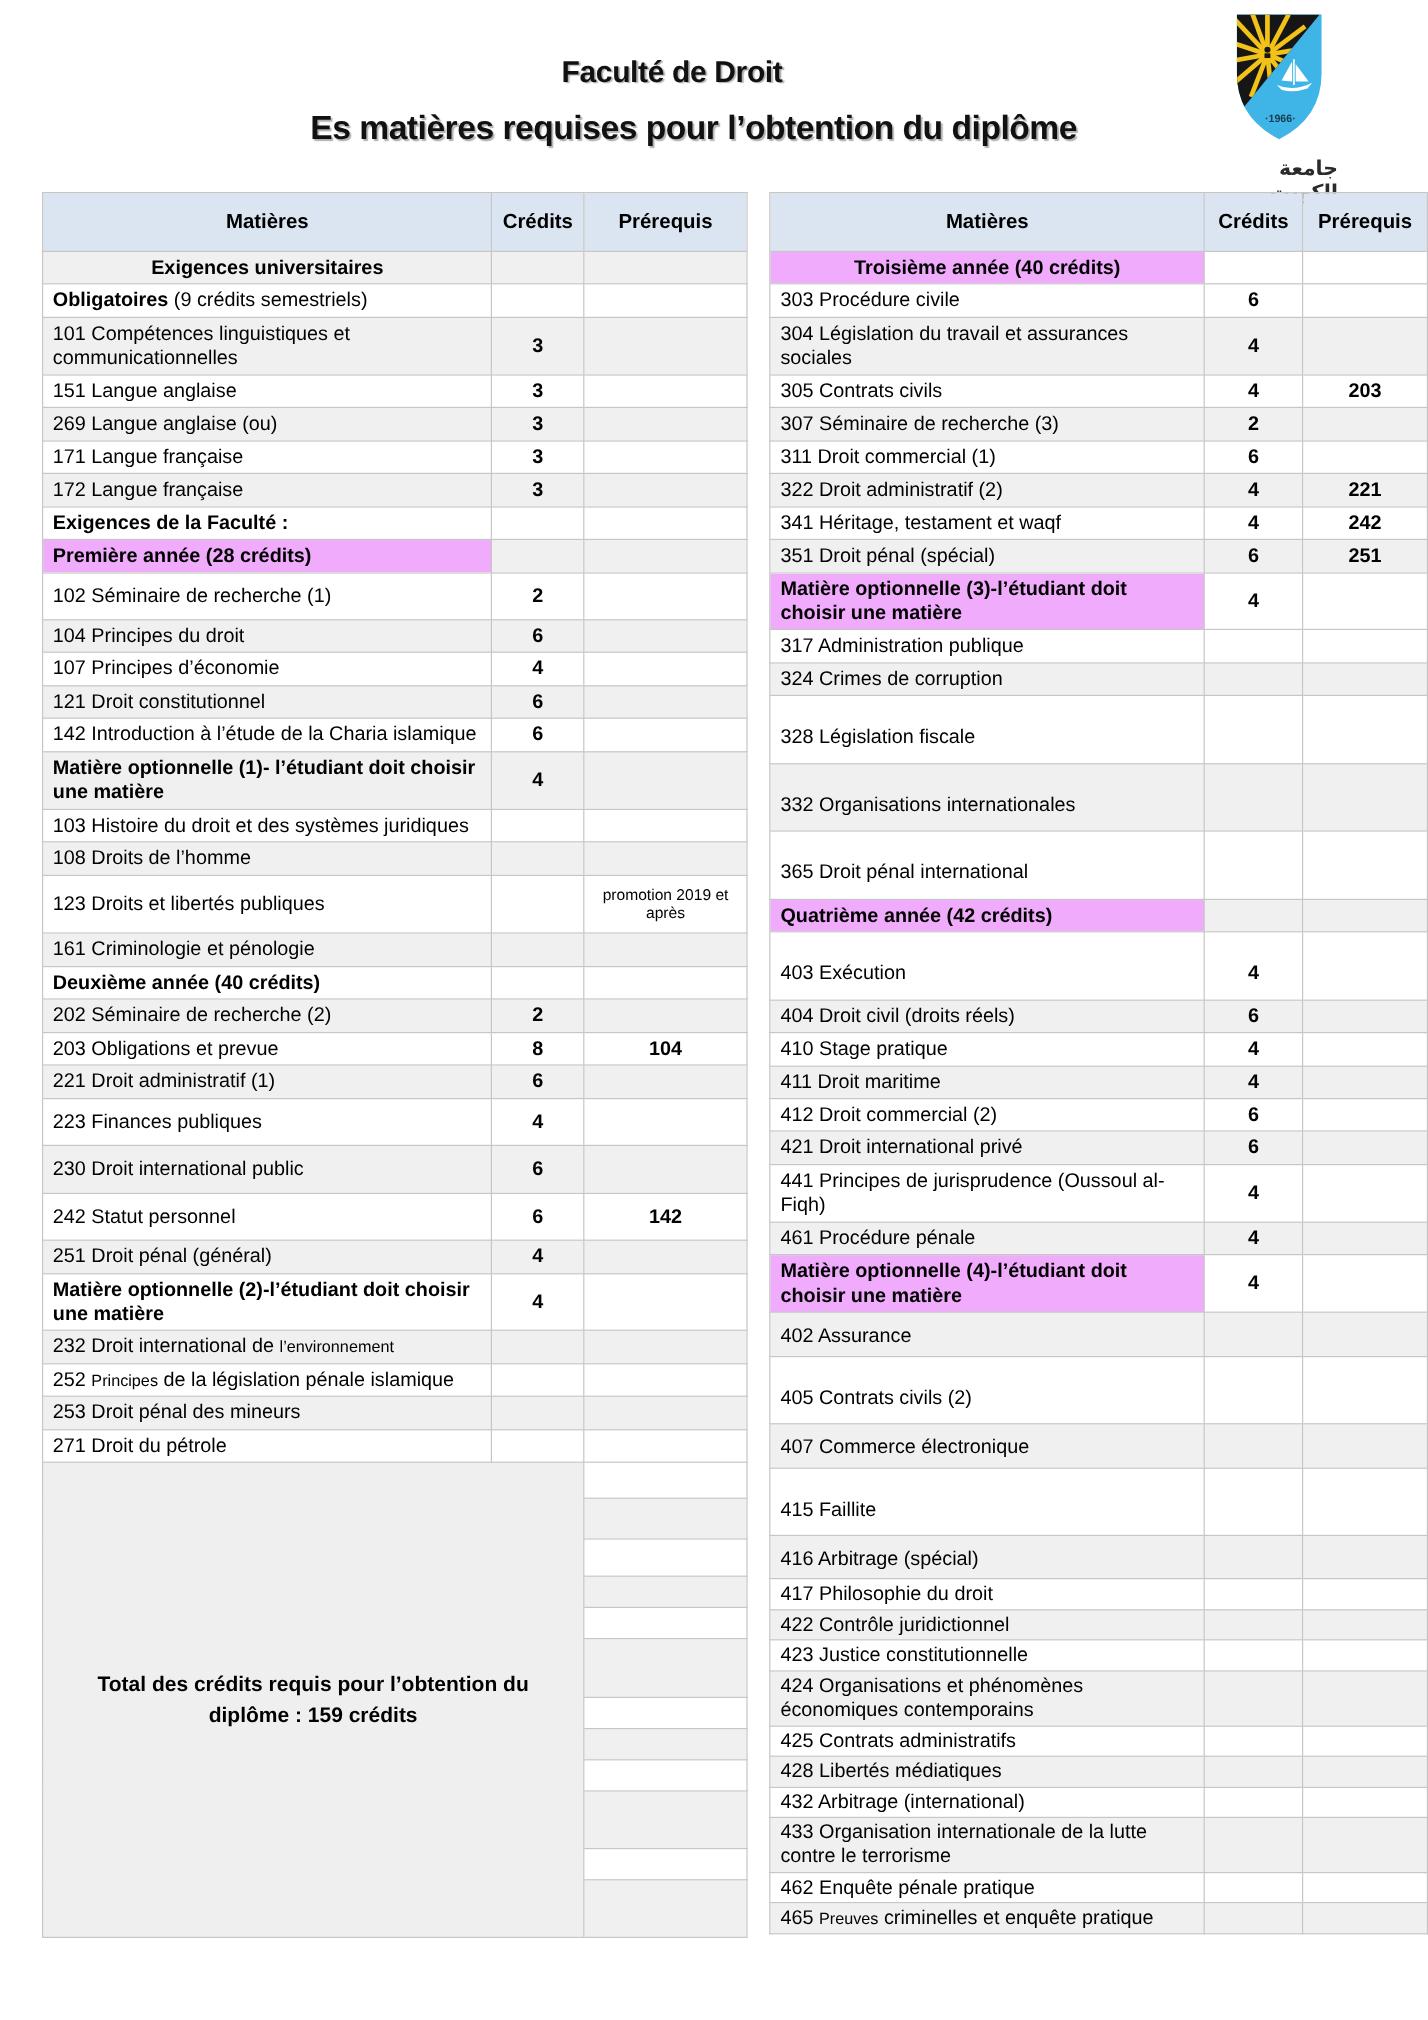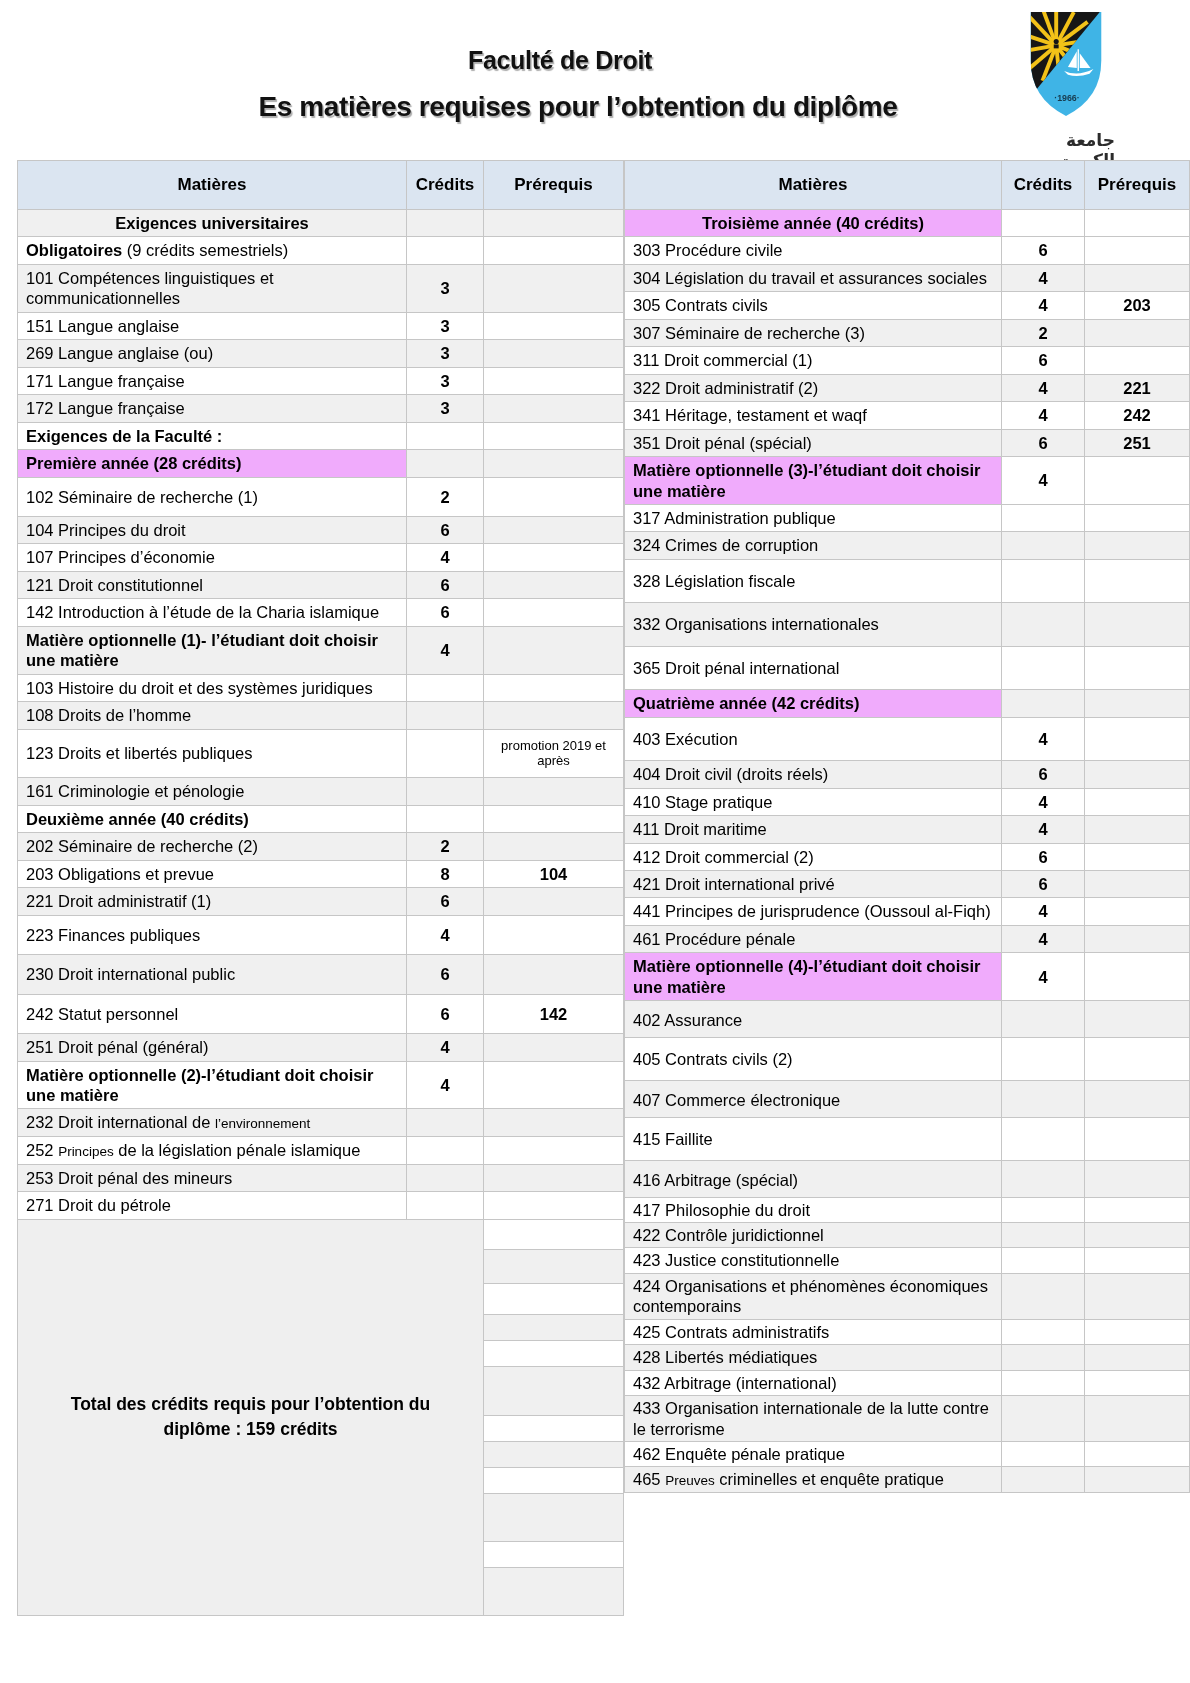--- a/index.html
+++ b/index.html
@@ -15,30 +15,30 @@
   .title-sub{
     font-size:28px;font-weight:bold;margin:0;letter-spacing:-0.4px;color:#111;
     text-shadow:1.5px 1.5px 1px rgba(0,0,0,0.32);
     padding-left:36px;
   }
   .logo{position:absolute;left:1005px;top:8px;width:110px;text-align:right;}
   .logo .ar{font-family:"DejaVu Sans",sans-serif;font-size:17px;font-weight:bold;color:#2b2b2b;margin-top:2px;}
   .logo .en{font-size:7.5px;color:#a8a8a8;letter-spacing:1.2px;margin-top:2px;}
 
   .tables{position:absolute;left:17px;top:160px;display:flex;align-items:flex-start;}
-  table{border-collapse:collapse;table-layout:fixed;border:1px solid #8f8f8f;}
+  table{border-collapse:collapse;table-layout:fixed;border:1px solid #8f8f8f;margin-left:18px;}
   th,td{border:1px solid #c6c6c6;vertical-align:middle;overflow:hidden;}
   th{background:#dbe5f1;font-size:17px;font-weight:bold;padding:14px 4px;text-align:center;}
   td{font-size:16.5px;padding:3px 8px;line-height:1.24;background:#fff;}
   .c-cell,.p-cell{text-align:center;font-weight:bold;}
   tr.g td{background:#f0f0f0;}
   tr.dsec td:first-child{background:#f0abfc;}
   tr.center td:first-child{text-align:center;}
   tr.tall td{padding-top:9px;padding-bottom:9px;}
-  .rt tr.tall td{padding-top:11px;padding-bottom:11px;}
+  .rt tr.tall td{padding-top:24px;padding-bottom:11px;}
   .rt tr.pad td{padding-top:9px;padding-bottom:6px;}
   tr.tight td{padding-top:2px;padding-bottom:2px;}
   tr.smallp .p-cell{font-weight:normal;font-size:13px;line-height:1.15;}
   .sm{font-size:13.5px;}
   .bld{font-weight:bold;}
   td.total-cell{
     background:#efefef;font-weight:bold;text-align:center;vertical-align:middle;
     font-size:17.5px;line-height:1.45;padding:6px 30px;
   }
   td.s{background:#fff;padding:0;}

